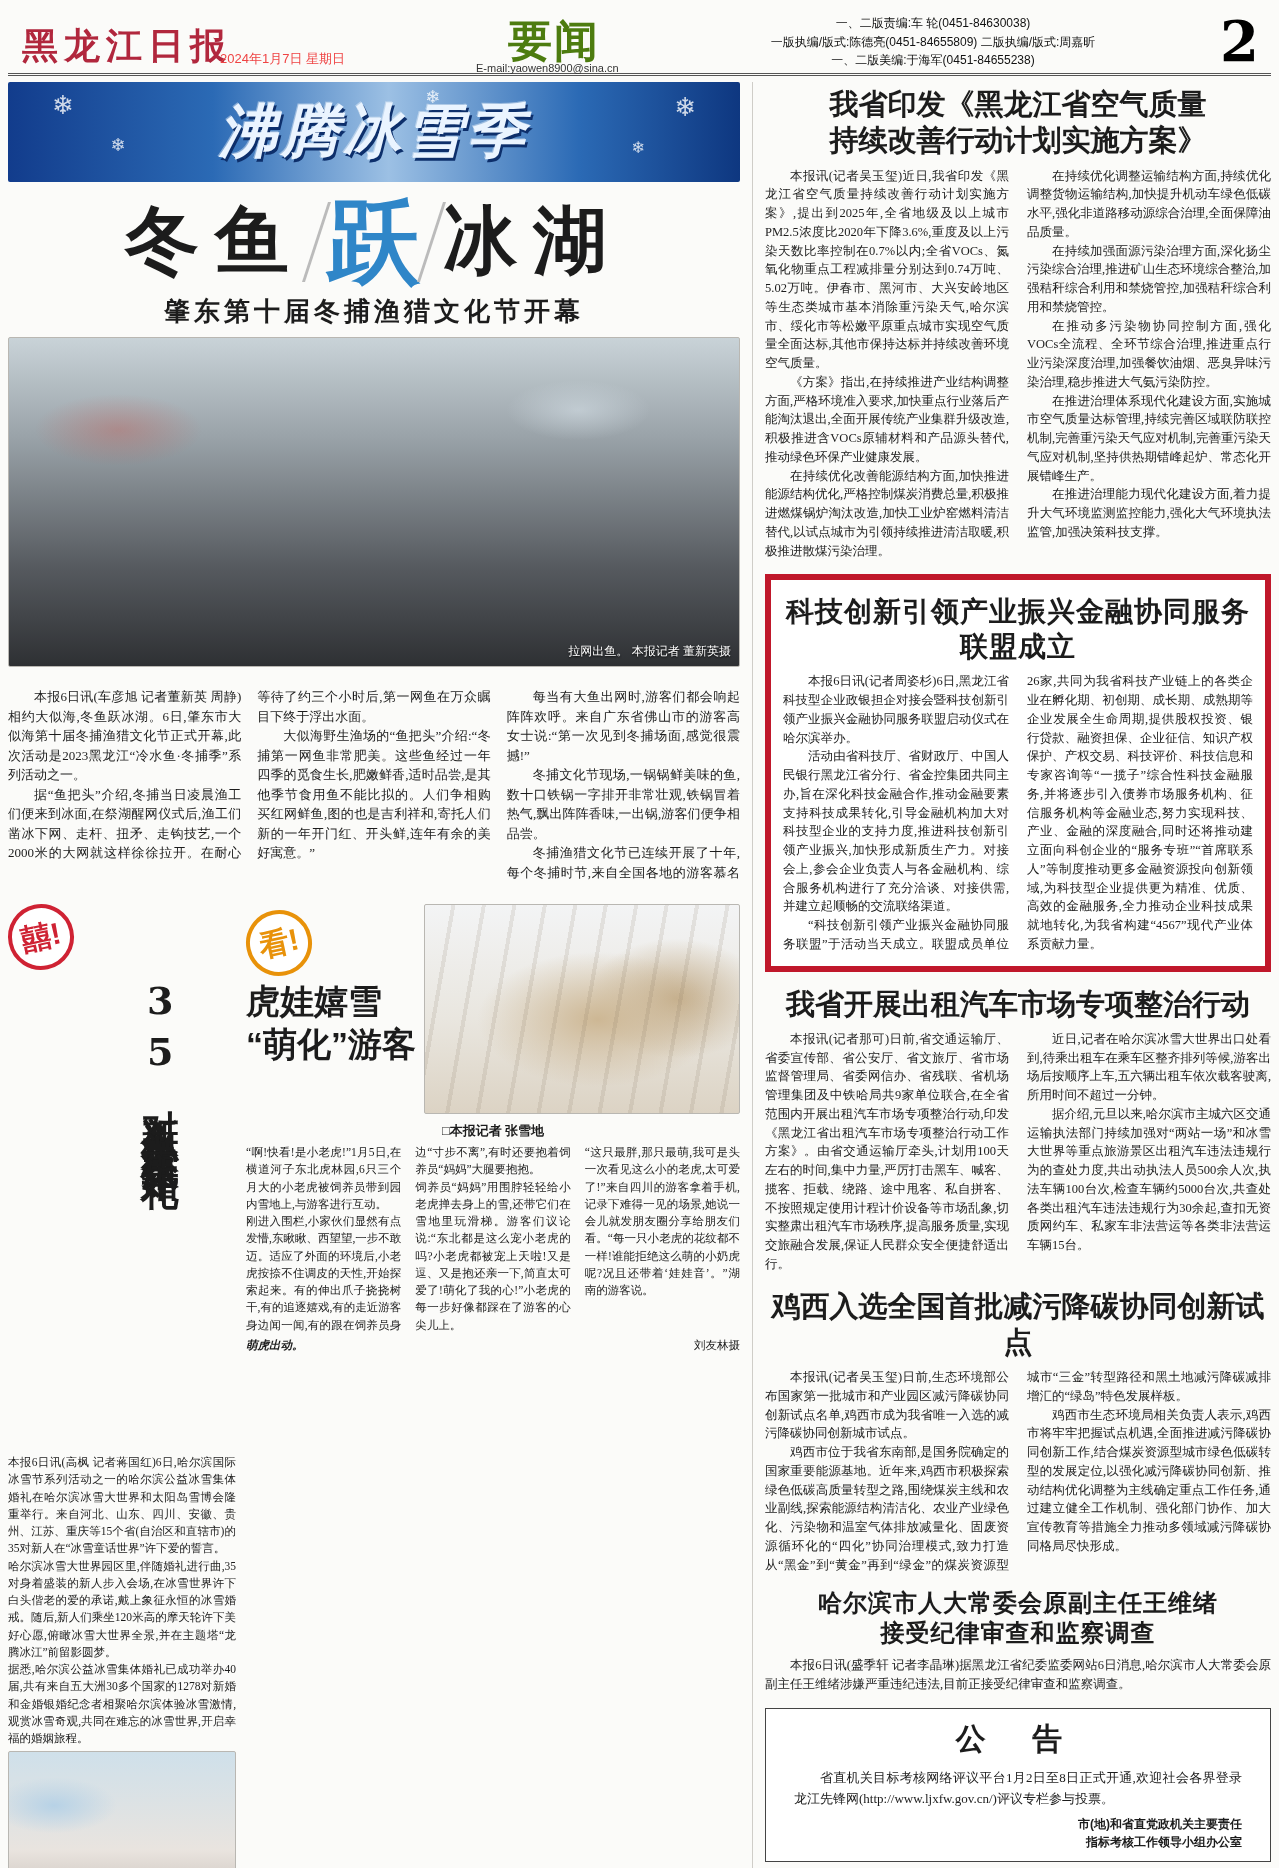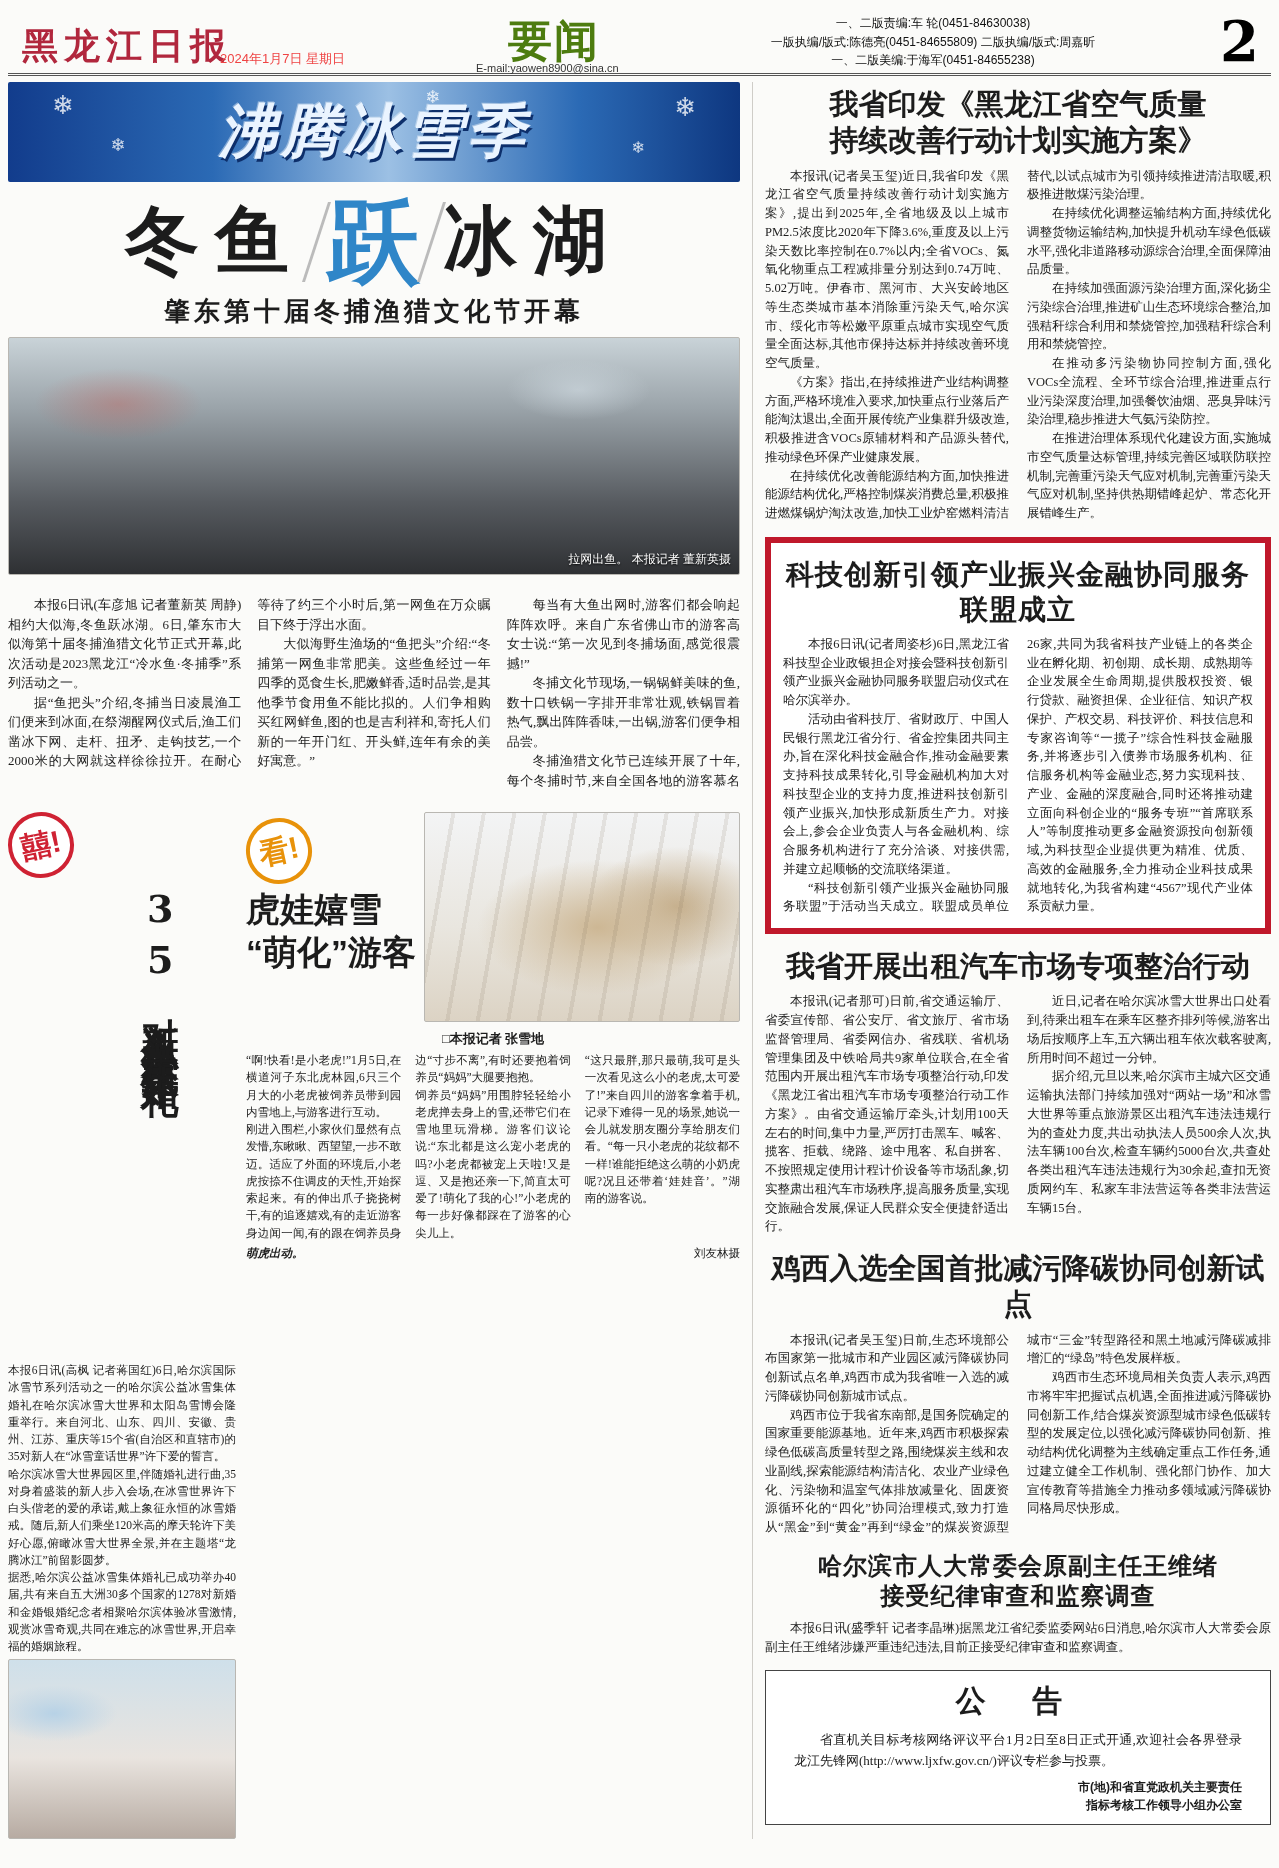--- a/index.html
+++ b/index.html
@@ -26,21 +26,21 @@
   .banner-text { font-size:58px; font-weight:900; font-style:italic; letter-spacing:4px; color:#eaf4ff; text-shadow:2px 3px 0 #0d2f6b, -1px -1px 0 #ffffff66; font-family:"Liberation Sans", sans-serif; }
   .flake { position:absolute; color:#ffffffcc; font-size:26px; }
   .flake.f1{ left:6%; top:8px; } .flake.f2{ left:14%; top:52px; font-size:18px;} .flake.f3{ right:6%; top:10px; } .flake.f4{ right:13%; top:56px; font-size:16px;} .flake.f5{ left:57%; top:4px; font-size:18px;}
   .feat-head { display:flex; align-items:center; justify-content:center; gap:10px; margin:10px 0 2px; }
   .feat-head .h-black { font-size:74px; font-weight:900; letter-spacing:16px; font-family:"DejaVu Serif", serif; }
   .feat-head .h-blue { font-size:92px; font-weight:900; color:#2f86c8; font-family:"DejaVu Serif", serif; line-height:.9; }
   .feat-head .slash { width:3px; height:80px; background:#bbb; transform:skewX(-18deg); }
   .feat-sub { text-align:center; font-size:26px; font-weight:bold; letter-spacing:4px; margin:2px 0 8px; font-family:"Liberation Sans", sans-serif; }
   .photo { position:relative; border:1px solid #b9b7b2; border-radius:2px; overflow:hidden; }
   .photo .cap { position:absolute; right:8px; bottom:6px; font-size:12px; color:#fff; text-shadow:0 1px 2px #000; font-family:"Liberation Sans", sans-serif; }
-  .feature-photo { height:238px; background:
+  .feature-photo { height:330px; background:
      radial-gradient(140px 60px at 15% 28%, #c8544a55, transparent 60%),
      radial-gradient(120px 50px at 78% 22%, #d8e3ea88, transparent 60%),
      linear-gradient(180deg,#c9d3d8 0%,#9aa3a9 30%,#565a5f 70%,#2e3033 100%); }
   .story { column-count:3; column-gap:16px; font-size:13px; line-height:1.5; text-align:justify; margin-top:20px; max-height:205px; overflow:hidden; }
   .story p, .txt p { text-indent:2em; }
 
   
   .mid { display:flex; gap:10px; margin-top:12px; }
   .mid-left { width:228px; }
   .stamp { width:66px; height:66px; border-radius:50%; display:flex; align-items:center; justify-content:center; font-weight:900; background:#fff; transform:rotate(-12deg); font-family:"Liberation Sans", sans-serif; }
@@ -183,20 +183,21 @@
           <div>持续改善行动计划实施方案》</div>
         </div>
         <div class="txt air-clip">
           <p>本报讯(记者吴玉玺)近日,我省印发《黑龙江省空气质量持续改善行动计划实施方案》,提出到2025年,全省地级及以上城市PM2.5浓度比2020年下降3.6%,重度及以上污染天数比率控制在0.7%以内;全省VOCs、氮氧化物重点工程减排量分别达到0.74万吨、5.02万吨。伊春市、黑河市、大兴安岭地区等生态类城市基本消除重污染天气,哈尔滨市、绥化市等松嫩平原重点城市实现空气质量全面达标,其他市保持达标并持续改善环境空气质量。</p>
           <p>《方案》指出,在持续推进产业结构调整方面,严格环境准入要求,加快重点行业落后产能淘汰退出,全面开展传统产业集群升级改造,积极推进含VOCs原辅材料和产品源头替代,推动绿色环保产业健康发展。</p>
           <p>在持续优化改善能源结构方面,加快推进能源结构优化,严格控制煤炭消费总量,积极推进燃煤锅炉淘汰改造,加快工业炉窑燃料清洁替代,以试点城市为引领持续推进清洁取暖,积极推进散煤污染治理。</p>
           <p>在持续优化调整运输结构方面,持续优化调整货物运输结构,加快提升机动车绿色低碳水平,强化非道路移动源综合治理,全面保障油品质量。</p>
           <p>在持续加强面源污染治理方面,深化扬尘污染综合治理,推进矿山生态环境综合整治,加强秸秆综合利用和禁烧管控,加强秸秆综合利用和禁烧管控。</p>
           <p>在推动多污染物协同控制方面,强化VOCs全流程、全环节综合治理,推进重点行业污染深度治理,加强餐饮油烟、恶臭异味污染治理,稳步推进大气氨污染防控。</p>
           <p>在推进治理体系现代化建设方面,实施城市空气质量达标管理,持续完善区域联防联控机制,完善重污染天气应对机制,完善重污染天气应对机制,坚持供热期错峰起炉、常态化开展错峰生产。</p>
+          <p>在推进治理能力现代化建设方面,着力提升大气环境监测监控能力,强化大气环境执法监管,加强决策科技支撑。</p>
         </div>
       </div>
 
       <div class="redbox">
         <div class="art-title sans">科技创新引领产业振兴金融协同服务联盟成立</div>
         <div class="txt">
           <p>本报6日讯(记者周姿杉)6日,黑龙江省科技型企业政银担企对接会暨科技创新引领产业振兴金融协同服务联盟启动仪式在哈尔滨举办。</p>
           <p>活动由省科技厅、省财政厅、中国人民银行黑龙江省分行、省金控集团共同主办,旨在深化科技金融合作,推动金融要素支持科技成果转化,引导金融机构加大对科技型企业的支持力度,推进科技创新引领产业振兴,加快形成新质生产力。对接会上,参会企业负责人与各金融机构、综合服务机构进行了充分洽谈、对接供需,并建立起顺畅的交流联络渠道。</p>
           <p>“科技创新引领产业振兴金融协同服务联盟”于活动当天成立。联盟成员单位26家,共同为我省科技产业链上的各类企业在孵化期、初创期、成长期、成熟期等企业发展全生命周期,提供股权投资、银行贷款、融资担保、企业征信、知识产权保护、产权交易、科技评价、科技信息和专家咨询等“一揽子”综合性科技金融服务,并将逐步引入债券市场服务机构、征信服务机构等金融业态,努力实现科技、产业、金融的深度融合,同时还将推动建立面向科创企业的“服务专班”“首席联系人”等制度推动更多金融资源投向创新领域,为科技型企业提供更为精准、优质、高效的金融服务,全力推动企业科技成果就地转化,为我省构建“4567”现代产业体系贡献力量。</p>
         </div>

